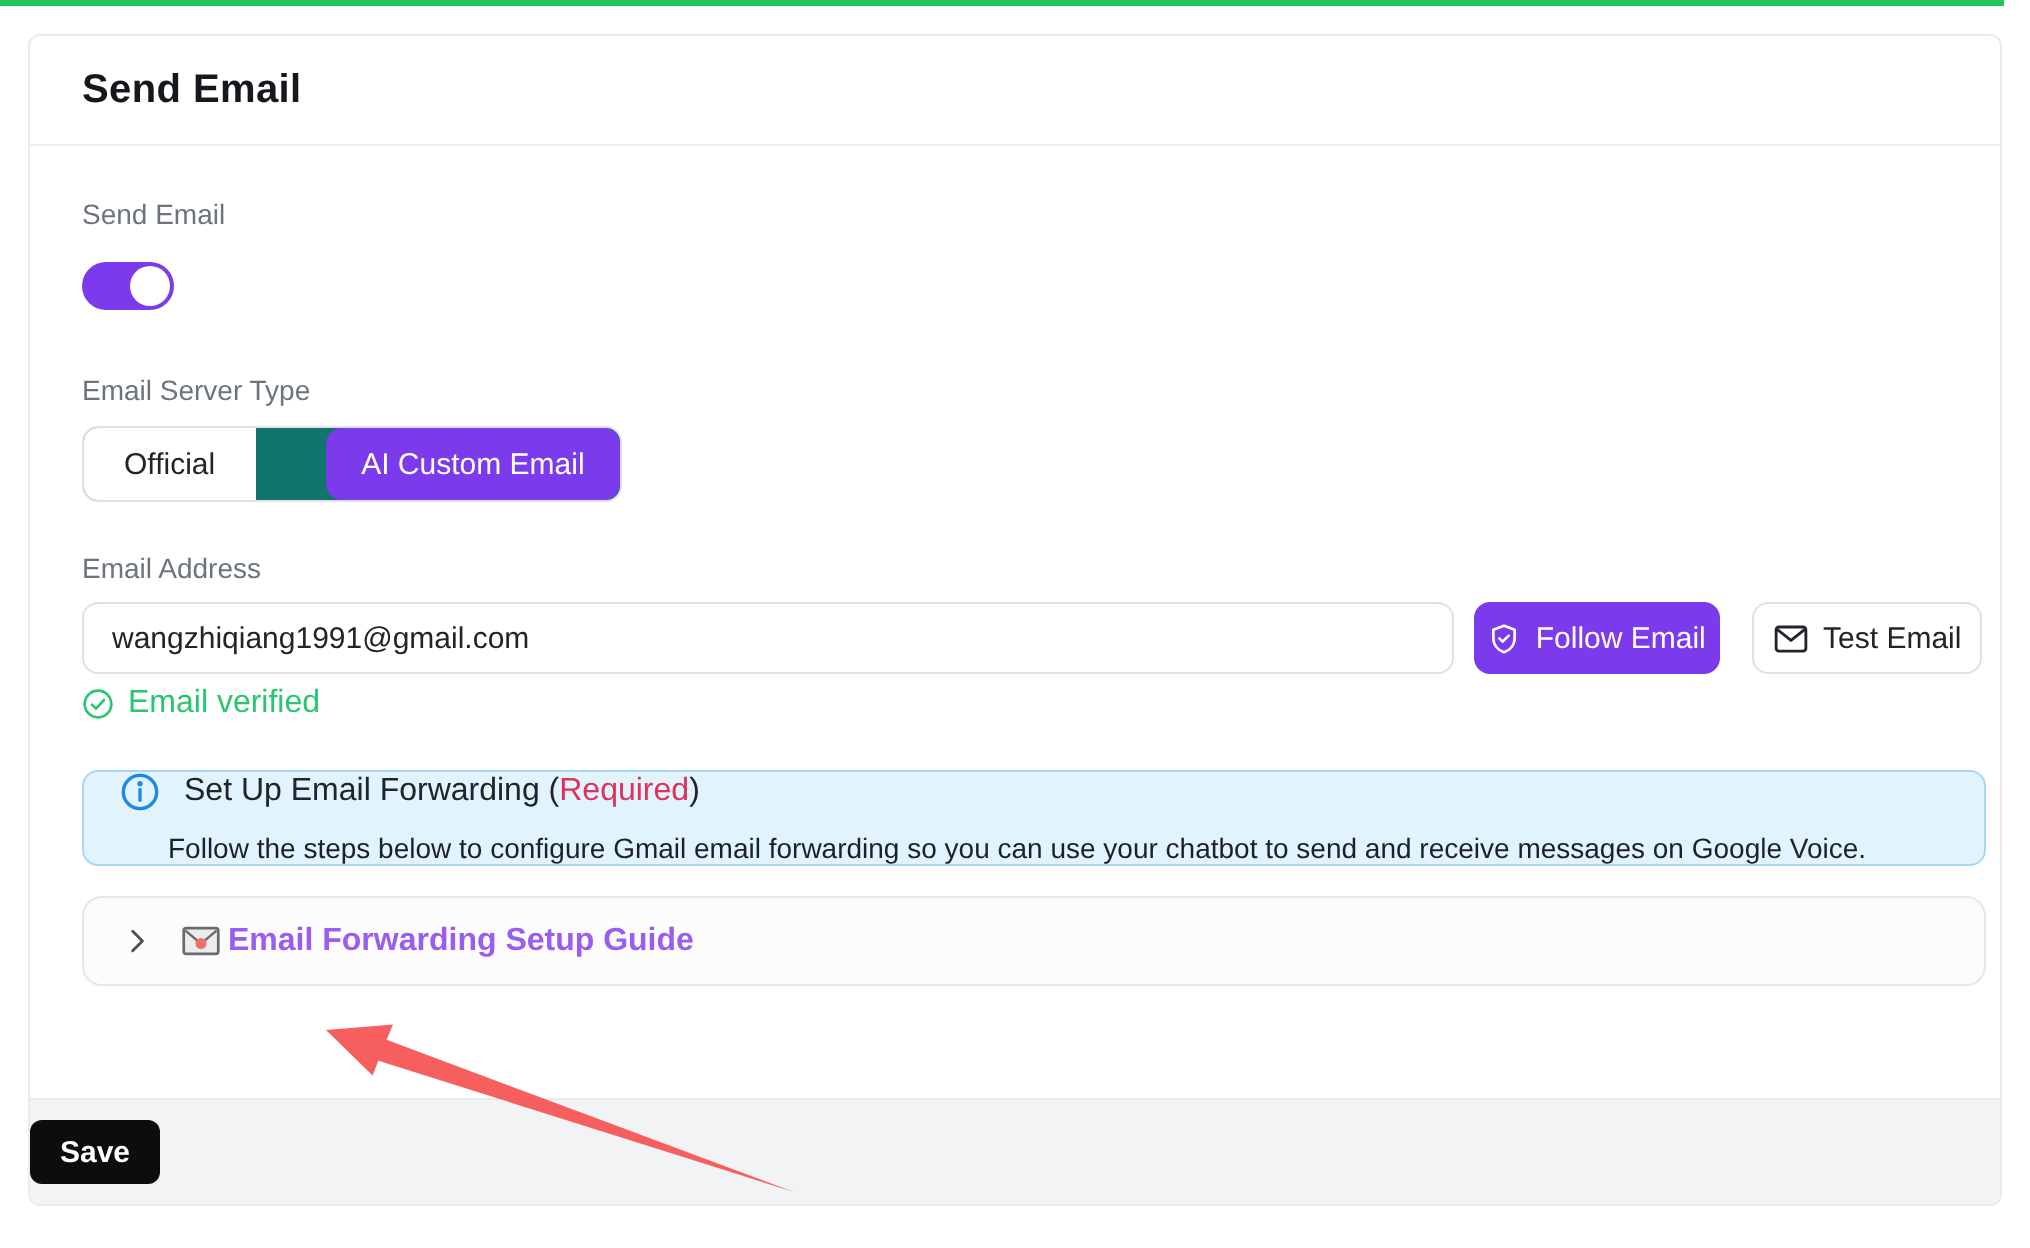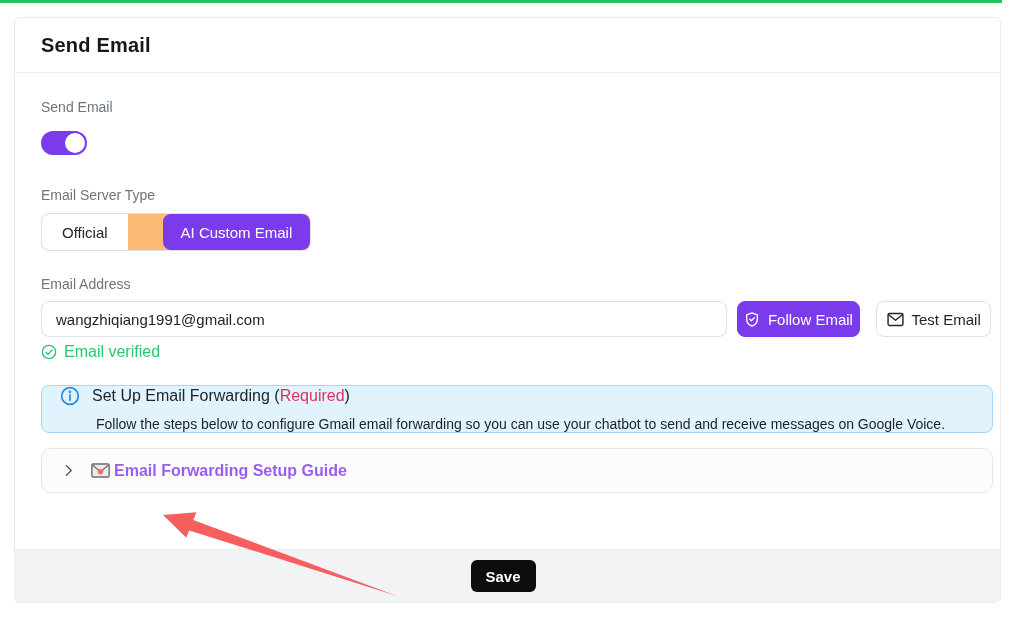--- a/index.html
+++ b/index.html
@@ -17,21 +17,21 @@
   .card-body { padding: 26px 9px 0 26px; }
   .field-label { font-size: 14px; color: #6c757d; line-height: 16px; }
 
   .toggle { margin-top: 16px; width: 46px; height: 24px; border-radius: 12px;
     background: #7c3aed; position: relative; cursor: pointer; }
   .toggle .knob { position: absolute; top: 2px; left: 24px; width: 20px; height: 20px;
     border-radius: 50%; background: #fff; }
 
   .mt-server { margin-top: 32px; }
   .segmented { margin-top: 10px; display: inline-flex; border: 1px solid #dee2e6;
-    border-radius: 8px; overflow: hidden; background: #fdba74; }
+    border-radius: 8px; overflow: hidden; background: #0f766e; }
   .segment { height: 36px; padding: 0 20px; border: none; background: #fff; color: #212529;
     font-size: 15px; font-family: inherit; cursor: pointer; }
   .segment.selected { background: #7c3aed; color: #fff; border-radius: 8px; padding: 0 18px; margin-left: 35px; }
 
   .mt-email { margin-top: 25px; }
   .email-row { margin-top: 9px; display: flex; align-items: center; }
   .email-input { width: 687px; height: 36px; border: 1px solid #dee2e6; border-radius: 8px;
     padding: 0 14px; font-size: 15px; color: #212529; font-family: inherit; outline: none; }
   .btn { height: 36px; border-radius: 8px; font-size: 15px; font-family: inherit;
     display: inline-flex; align-items: center; justify-content: center; gap: 8px; cursor: pointer; }
@@ -39,31 +39,31 @@
   .btn-test { margin-left: 16px; width: 115px; background: #fff; border: 1px solid #dee2e6; color: #212529; }
 
   .verified { margin-top: 6px; display: flex; align-items: center; gap: 7px;
     color: #28c76f; font-size: 16px; }
 
   .alert { margin-top: 24px; width: 952px; background: #e1f3fd; border: 1px solid #a9d6f5;
     border-radius: 8px; padding: 0 18px; }
   .alert-title-row { display: flex; align-items: center; gap: 12px; }
   .alert-title { font-size: 16px; color: #212529; }
   .required { color: #e0315b; }
-  .alert-desc { margin-left: 36px; margin-top: 10px; font-size: 14px; color: #1d2127; }
+  .alert-desc { margin-left: 24px; margin-top: 10px; font-size: 14px; color: #1d2127; }
 
   .guide-row { margin-top: 15px; width: 952px; height: 45px; border: 1px solid #e7e7e7;
     border-radius: 10px; background: #fcfcfc; display: flex; align-items: center;
     padding: 0 20px; cursor: pointer; }
   .guide-link { margin-left: 4px; color: #9b5cf0; font-size: 16px; font-weight: bold; cursor: pointer; }
   .guide-mail { margin-left: 16px; }
 
   .card-footer { position: absolute; left: 0; right: 0; bottom: 0; height: 53px;
     background: #f1f3f5; border-top: 1px solid #e8eaec; border-radius: 0 0 6px 6px;
-    display: flex; align-items: center; justify-content: center; padding-right: 9px; }
+    display: flex; align-items: center; justify-content: flex-start; padding-right: 9px; }
   .btn-save { width: 65px; height: 32px; background: #0d0d0d; color: #fff; border: none;
     border-radius: 6px; font-size: 15px; font-weight: bold; font-family: inherit; cursor: pointer; }
 
   .arrow-overlay { position: absolute; left: 0; top: 0; width: 1015px; height: 624px;
     pointer-events: none; }
   svg.icon { display: block; flex: none; }
 </style>
 </head>
 <body>
 

